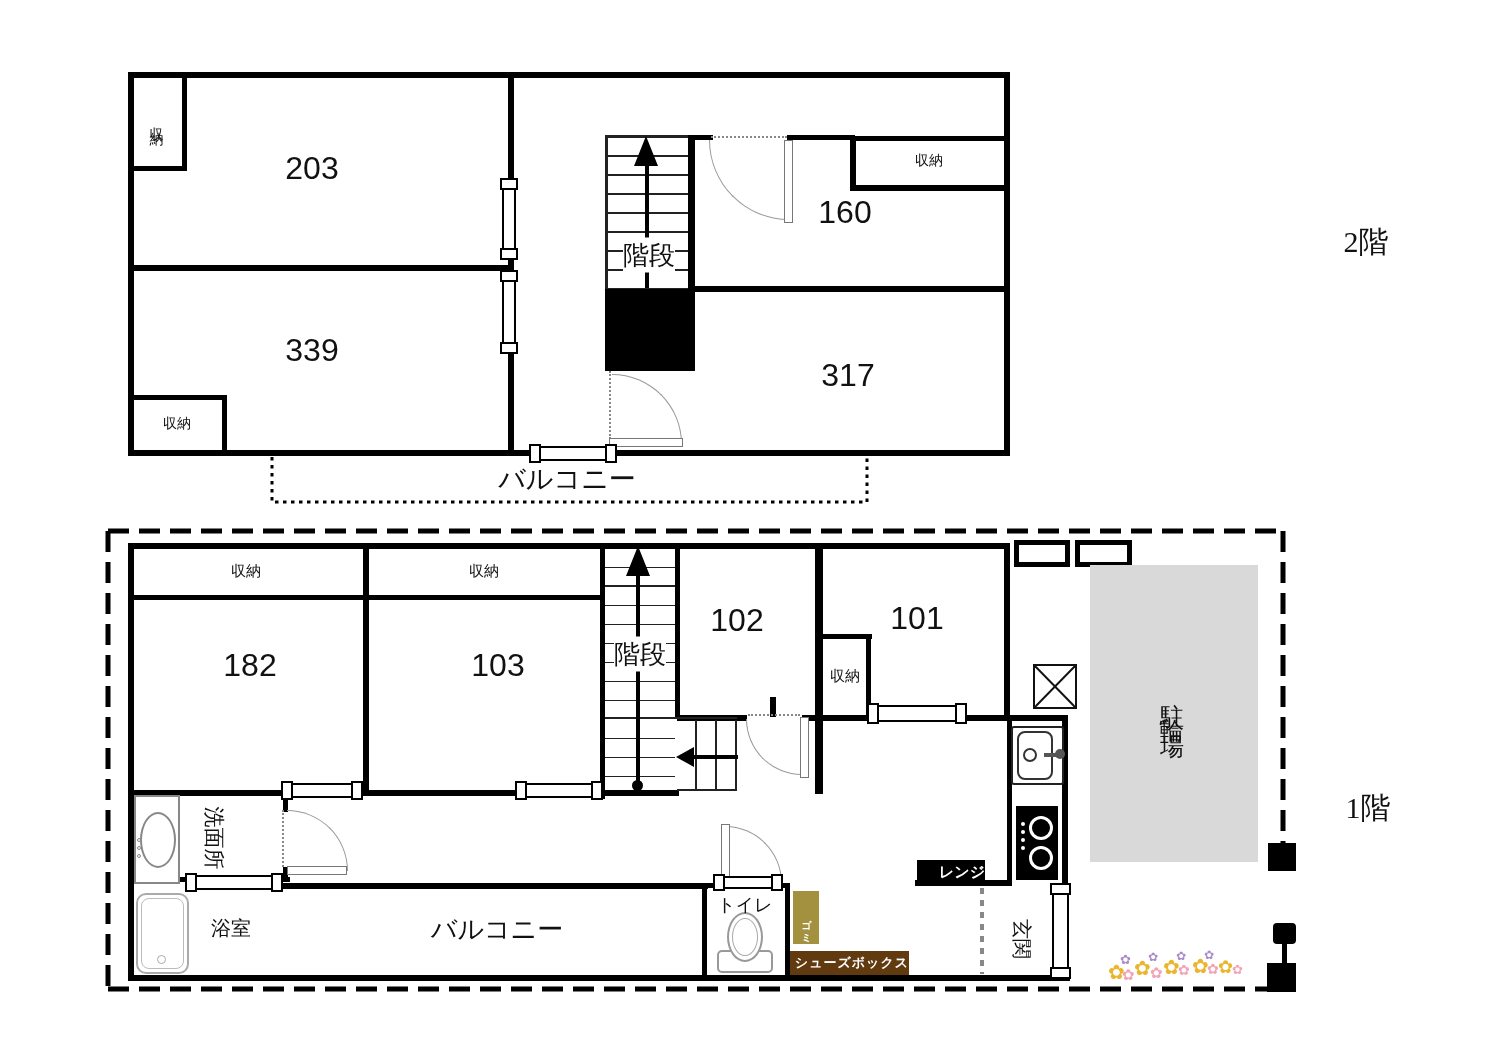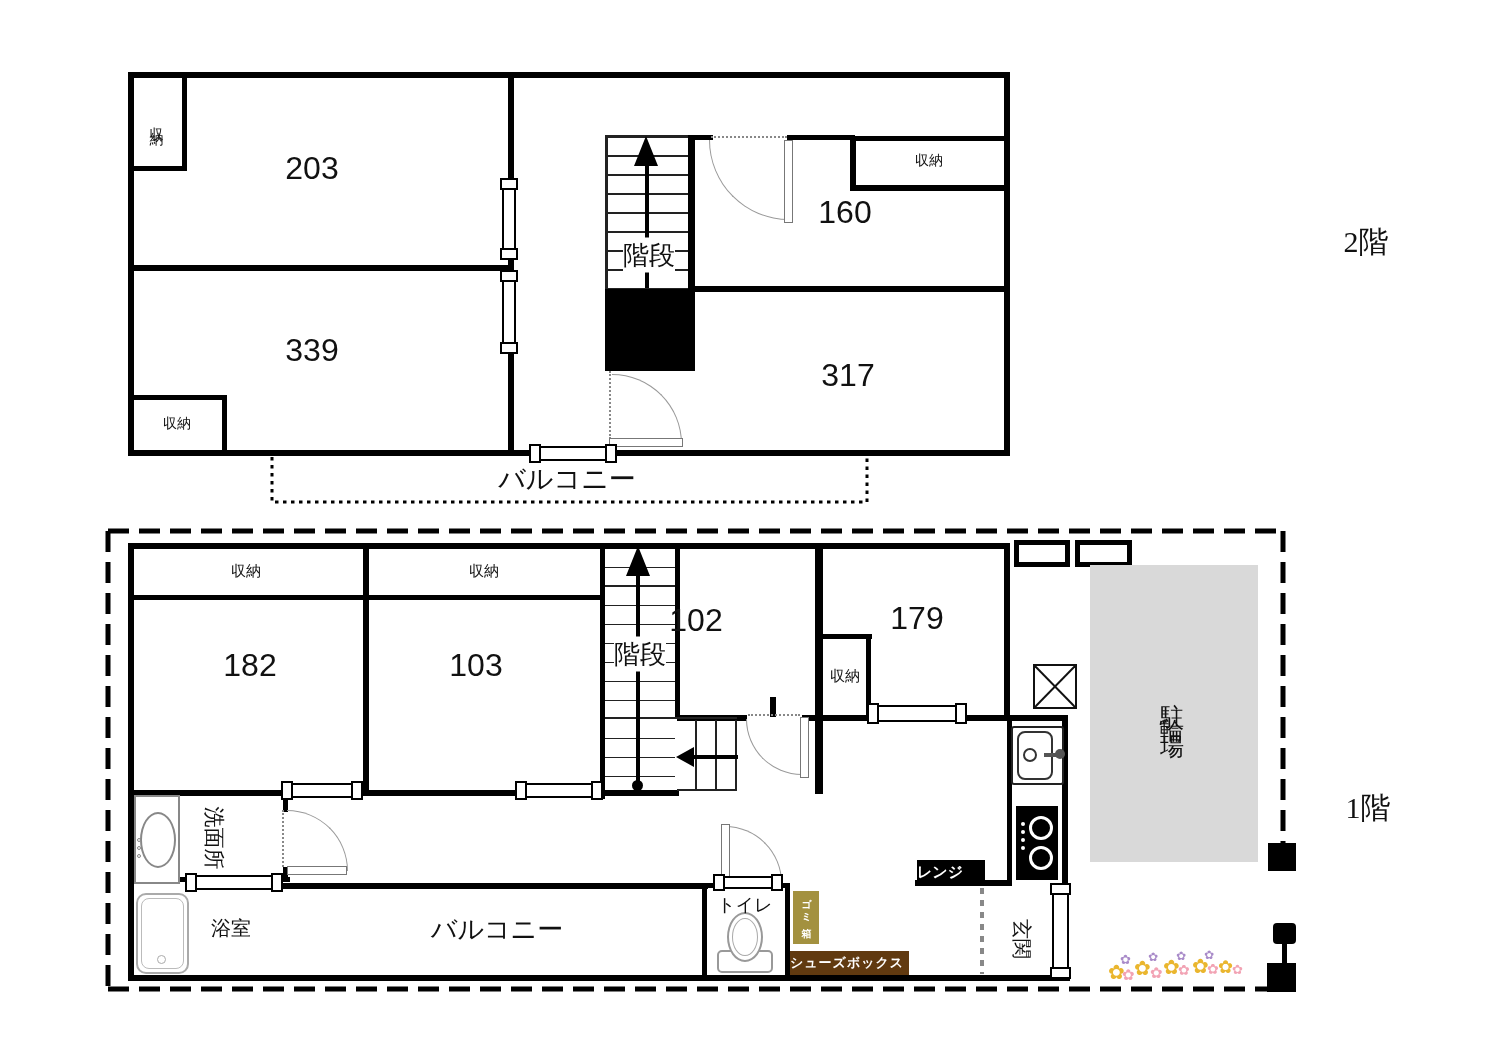--- a/index.html
+++ b/index.html
@@ -29,21 +29,21 @@
   .dotv{position:absolute;width:0;border-left:2px dotted #888;z-index:4;}
   .doth{position:absolute;height:0;border-top:2px dotted #888;z-index:4;}
   .treads-v{position:absolute;background:repeating-linear-gradient(to bottom,transparent 0 17.5px,#222 17.5px 19px);}
   .treads-h{position:absolute;background:repeating-linear-gradient(to right,transparent 0 18px,#222 18px 20px);}
   .aline{position:absolute;background:#000;z-index:7;}
   .ahead-up{position:absolute;width:0;height:0;border-left:12px solid transparent;
        border-right:12px solid transparent;border-bottom:30px solid #000;z-index:7;}
   .ahead-left{position:absolute;width:0;height:0;border-top:10px solid transparent;
        border-bottom:10px solid transparent;border-right:18px solid #000;z-index:7;}
   .dot{position:absolute;width:11px;height:11px;border-radius:50%;background:#000;z-index:7;}
-  .tag{position:absolute;display:flex;align-items:center;justify-content:flex-start;color:#fff;z-index:8;}
+  .tag{position:absolute;display:flex;align-items:center;justify-content:flex-end;color:#fff;z-index:8;}
   .fix{position:absolute;background:#fff;box-sizing:border-box;}
   .eqp{position:absolute;background:#fff;border:5px solid #000;box-sizing:border-box;}
   svg.overlay{position:absolute;left:0;top:0;z-index:1;}
   .z8{z-index:8;}
 </style>
 </head>
 <body>
 
 <div class="plan">
 
@@ -231,23 +231,23 @@
   <div class="lbl jp14 vert z8" style="left:157px;top:121px;letter-spacing:5px;">収納</div>
   <div class="lbl jp14 z8" style="left:177px;top:424px;">収納</div>
   <div class="lbl jp14 z8" style="left:929px;top:161px;">収納</div>
   <div class="lbl jp26 z8" style="left:649px;top:255px;background:#fff;">階段</div>
   <div class="lbl jp27 z8" style="left:567px;top:479px;">バルコニー</div>
   <div class="lbl serif30 z8" style="left:1366px;top:242px;">2階</div>
 
   <div class="lbl jp15 z8" style="left:246px;top:571px;">収納</div>
   <div class="lbl jp15 z8" style="left:484px;top:571px;">収納</div>
   <div class="lbl num z8" style="left:250px;top:665px;">182</div>
-  <div class="lbl num z8" style="left:476px;top:665px;">103</div>
-  <div class="lbl num z8" style="left:696px;top:620px;">102</div>
-  <div class="lbl num z8" style="left:917px;top:618px;">179</div>
+  <div class="lbl num z8" style="left:498px;top:665px;">103</div>
+  <div class="lbl num z8" style="left:737px;top:620px;">102</div>
+  <div class="lbl num z8" style="left:917px;top:618px;">101</div>
   <div class="lbl jp15 z8" style="left:845px;top:676px;">収納</div>
   <div class="lbl jp26 z8" style="left:640px;top:654px;background:#fff;">階段</div>
   <div class="lbl jp21 rot90 z8" style="left:214px;top:838px;">洗面所</div>
   <div class="lbl jp20 z8" style="left:231px;top:928px;">浴室</div>
   <div class="lbl jp26 z8" style="left:497px;top:929px;">バルコニー</div>
   <div class="lbl jp18 z8" style="left:745px;top:905px;">トイレ</div>
   <div class="lbl jp20 rot90 z8" style="left:1021px;top:939px;">玄関</div>
   <div class="lbl vert z8" style="left:1172px;top:708px;font-size:24px;letter-spacing:16px;">駐輪場</div>
   <div class="lbl serif30 z8" style="left:1368px;top:808px;">1階</div>
 

